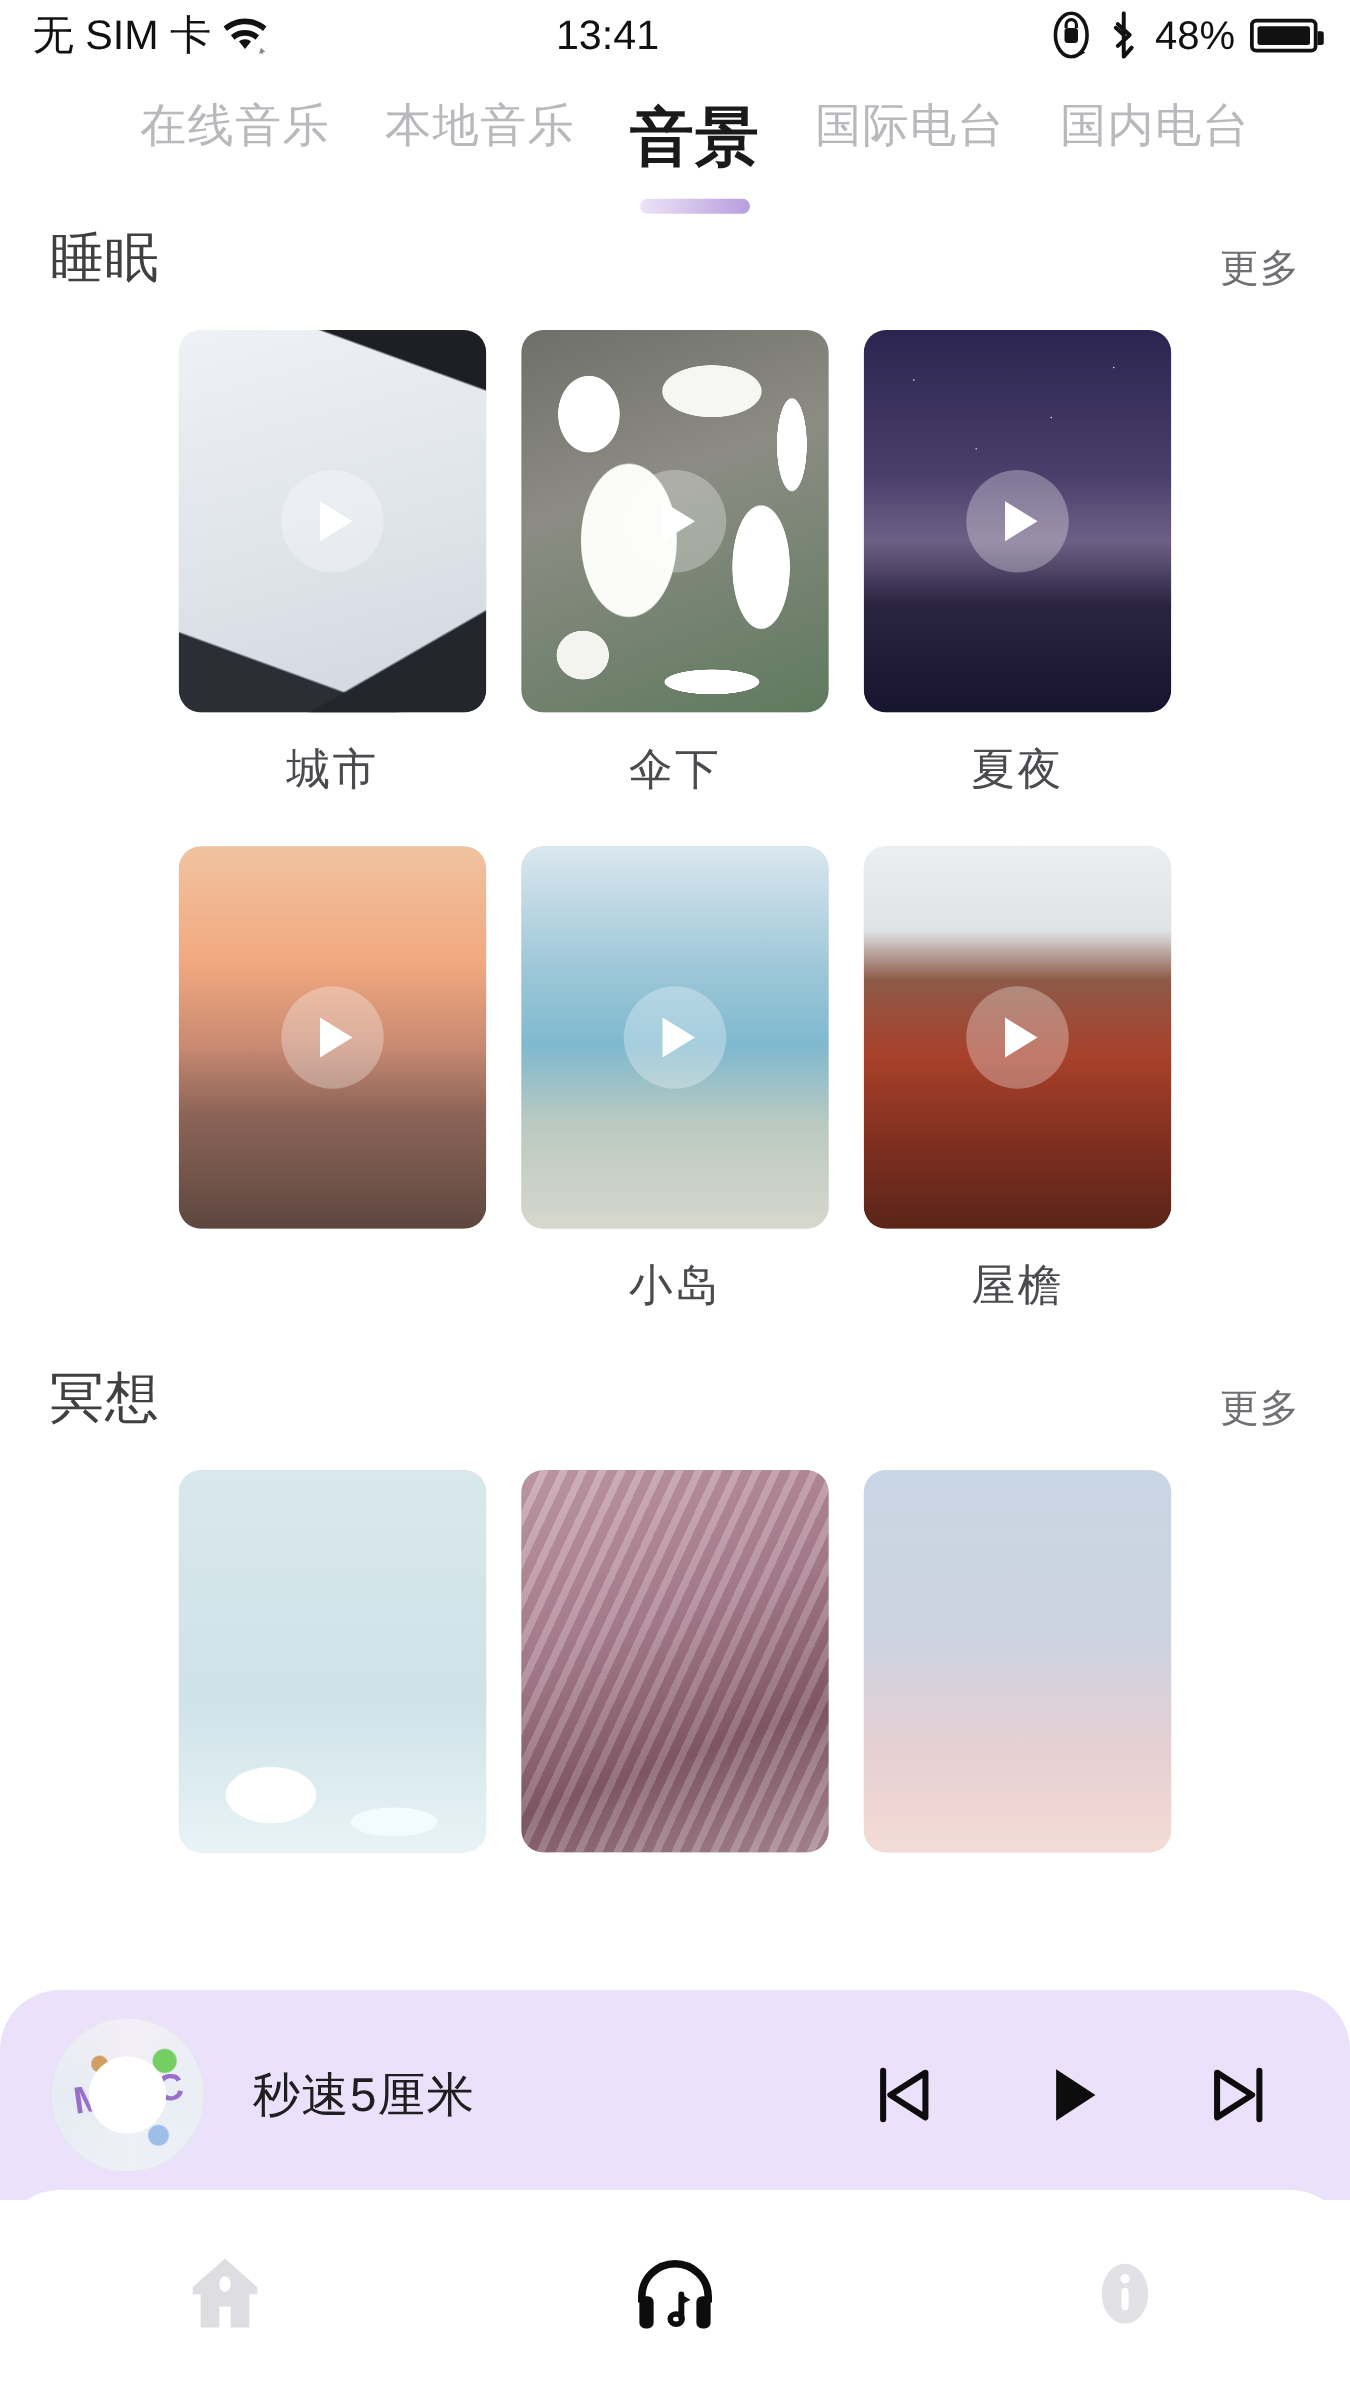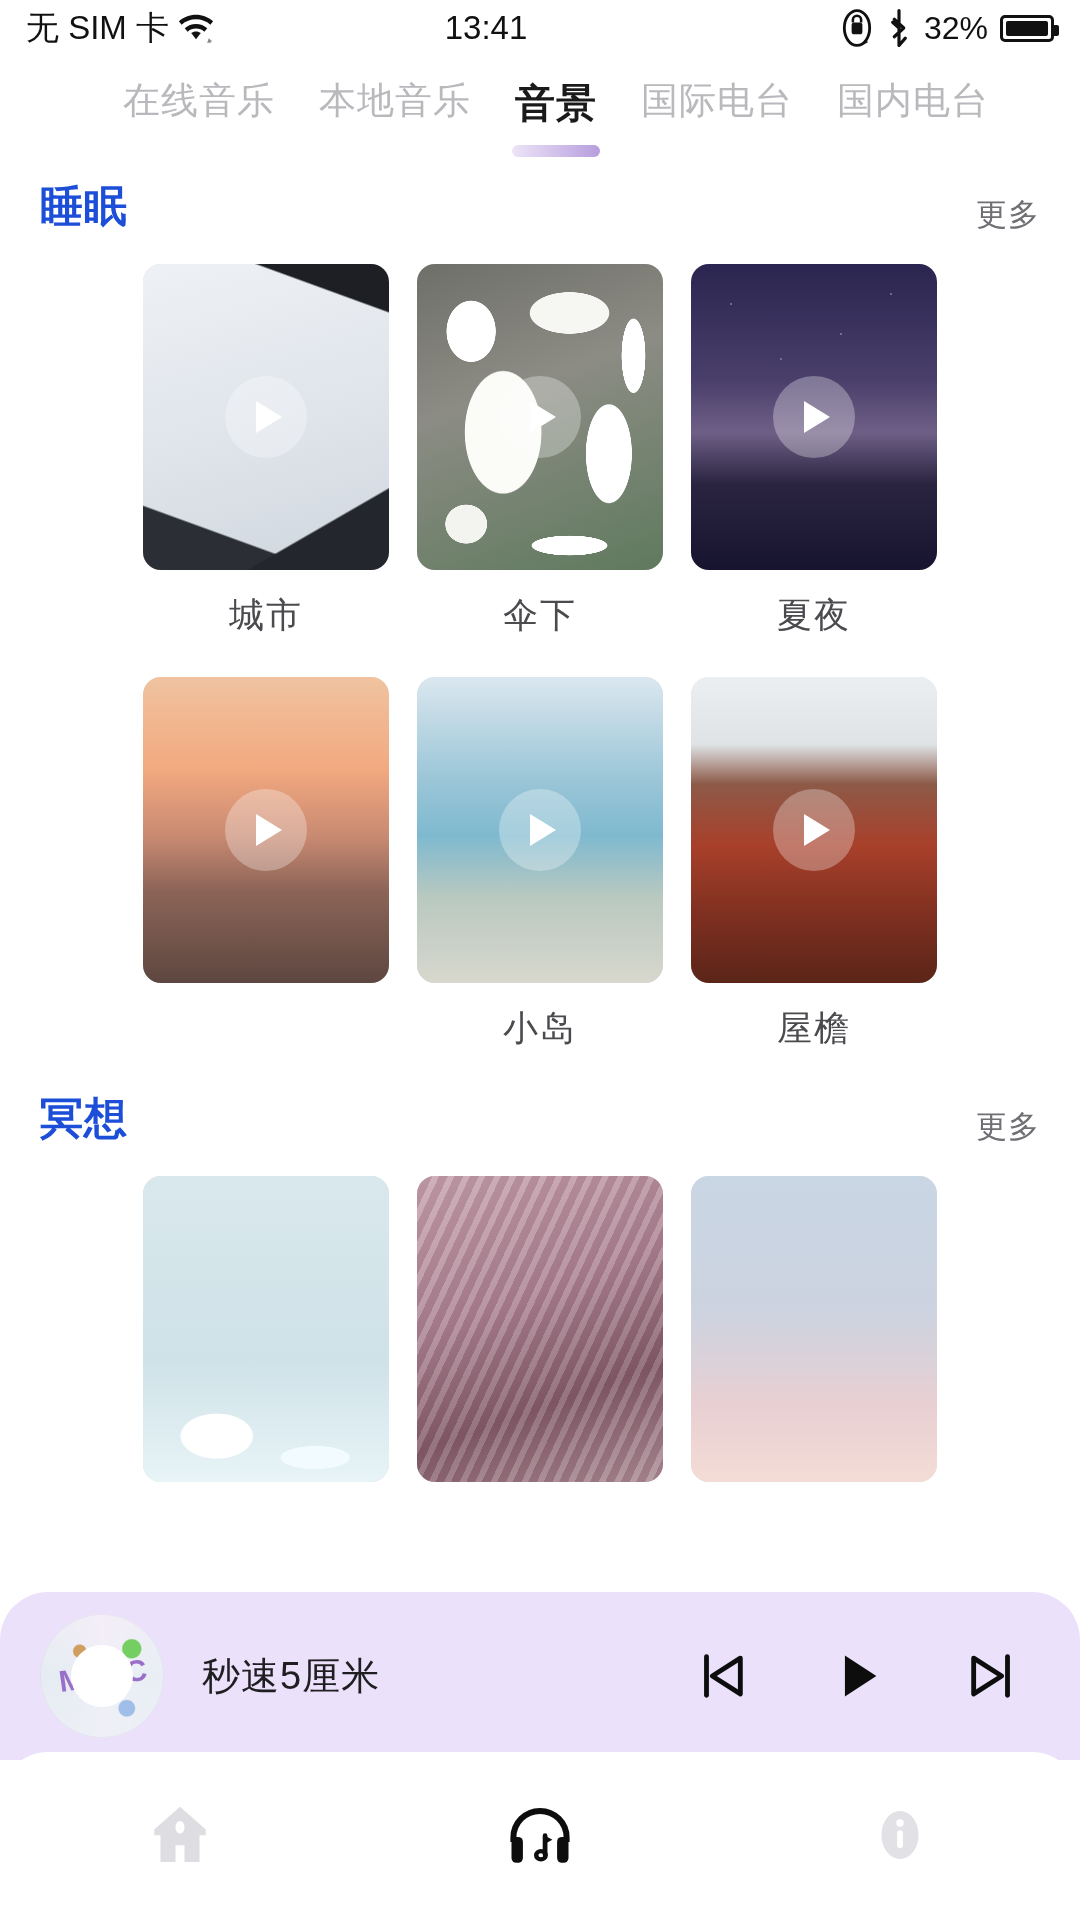--- a/index.html
+++ b/index.html
@@ -28,35 +28,35 @@
                     height:11px; background:#111; border-radius:0 2px 2px 0; }
   .battery i { position:absolute; inset:3px; background:#111; border-radius:2px; display:block; }
 
   
   .tabs {
     position: absolute; top: 62px; left: 16px; width: 1080px; height: 110px;
     display: flex; align-items: flex-start; justify-content: center; gap: 0px;
   }
   .tab { position: relative; padding: 14px 22px; text-align:center; }
   .tab .label { font-size: 37px; color: #b9b9bd; white-space: nowrap; letter-spacing: 1px;}
-  .tab.active .label { font-size: 40px; color: #1a1a1a; font-weight: 700; }
+  .tab.active .label { font-size: 51px; color: #1a1a1a; font-weight: 700; }
   .tab .underline {
     display: none;
     position: absolute; left: 50%; transform: translateX(-50%); bottom: -12px;
     width: 88px; height: 12px; border-radius: 6px;
     background: linear-gradient(90deg, #ece4f7 0%, #b79ede 100%);
   }
   .tab.active .underline { display: block; }
 
   
   .section-head {
     display:flex; align-items:flex-end; justify-content:space-between;
     padding: 0 40px; margin-bottom: 28px;
   }
-  .section-title { font-size: 43px; font-weight: 700; color: #1d4ed8; letter-spacing: 1px; }
+  .section-title { font-size: 43px; font-weight: 400; color: #404040; letter-spacing: 1px; }
   .section-more { font-size: 31px; color: #6f6f74; letter-spacing: 1px; }
 
   .scroll-area { position:absolute; top:178px; left:0; width:1080px; height:1742px; overflow:hidden; }
 
   .grid { display: grid; grid-template-columns: repeat(3, 246px); justify-content: center;
           column-gap: 28px; row-gap: 0px; padding: 0 40px; }
   .card { width: 246px; }
   .thumb {
     position: relative; width: 246px; height: 306px; border-radius: 18px;
     overflow: hidden; background: #ddd;
@@ -175,21 +175,21 @@
           <rect x="6.6" y="8.5" width="6.8" height="7.5" rx="1.6" fill="#111"></rect>
           <path d="M7.4 8.5V6.8a2.6 2.6 0 015.2 0v1.7" fill="none" stroke="#111" stroke-width="1.6"></path>
           <path d="M14.5 19.5l2.6 1.4-2.6 1.4z" fill="#111"></path>
         </svg>
       </span>
       <span>
         <svg width="26" height="38" viewBox="0 0 14 24">
           <path d="M4 6.5l6 5.5-6 5.5M7 1v22l4-4.6M7 12L3 8.4" fill="none" stroke="#111" stroke-width="2" stroke-linejoin="round" stroke-linecap="round"></path>
         </svg>
       </span>
-      <span class="sb-batt-text">32%</span>
+      <span class="sb-batt-text">48%</span>
       <span class="battery">
           <i></i>
         </span>
     </div>
   </div>
 
   <div class="tabs">
     <div class="tab">
       <div class="label">在线音乐</div>
 

